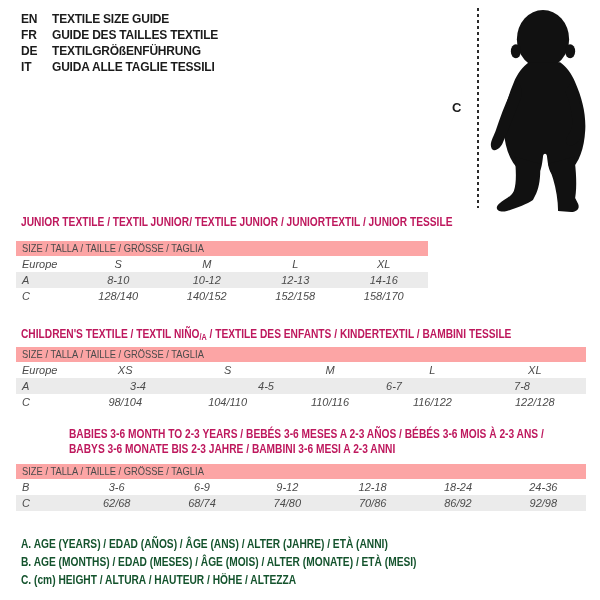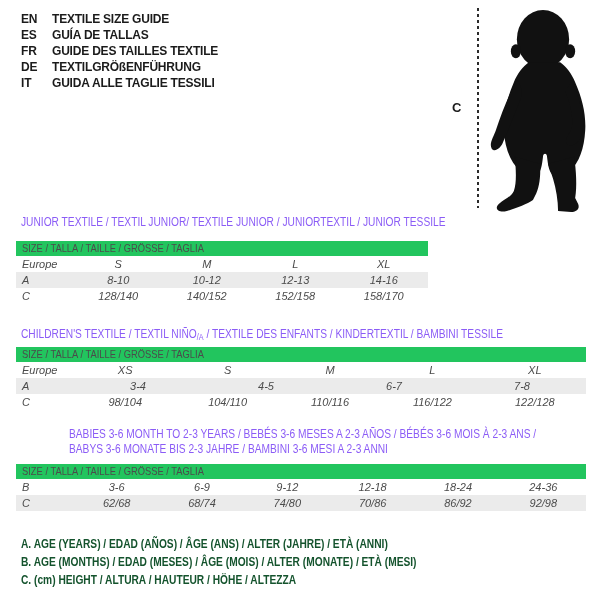--- a/index.html
+++ b/index.html
@@ -12,44 +12,40 @@
   .lang-row{display:flex;height:16px;line-height:16px;font-weight:bold;font-size:12px;letter-spacing:-0.2px;}
   .lang-code{width:31px;flex:0 0 31px;}
   
   .condensed{display:inline-block;transform:scaleX(0.85);transform-origin:0 50%;white-space:nowrap;}
   
   .measure-line{position:absolute;left:477px;top:8px;width:2px;height:200px;
     background:repeating-linear-gradient(to bottom,#2b2b2b 0 3px,transparent 3px 6px);}
   .measure-label{position:absolute;left:452px;top:101px;font-size:13px;font-weight:bold;line-height:14px;}
   .baby{position:absolute;left:486px;top:6px;}
   
-  .sec-title{position:absolute;left:21px;font-weight:normal;font-size:12px;line-height:15px;white-space:nowrap;color:#8b5cf6;}
+  .sec-title{position:absolute;left:21px;font-weight:bold;font-size:12px;line-height:15px;white-space:nowrap;color:#be185d;}
   .sub{font-size:8.5px;vertical-align:-2px;}
   
   .size-table{position:absolute;left:16px;}
-  .thead{height:15px;line-height:15px;background:#22c55e;font-size:11px;color:#4b4b4b;padding-left:6px;}
+  .thead{height:15px;line-height:15px;background:#fca5a5;font-size:11px;color:#4b4b4b;padding-left:6px;}
   .trow{display:flex;height:16px;line-height:16px;font-size:11px;color:#4b4b4b;font-style:italic;}
   .trow.shaded{background:#ebebeb;}
   .tlabel{flex:0 0 58px;width:58px;padding-left:6px;box-sizing:border-box;}
   .tval{flex:1;text-align:center;}
   
   .foot{position:absolute;left:21px;top:535px;}
   .foot-line{height:18px;line-height:18px;font-weight:bold;font-size:12px;color:#14532d;}
 </style>
 </head>
 <body>
 
 <div class="langs">
   <div class="lang-row">
     <span class="lang-code">EN</span>
     <span class="lang-label">TEXTILE SIZE GUIDE</span>
-  </div>
-  <div class="lang-row">
-    <span class="lang-code">ES</span>
-    <span class="lang-label">GUÍA DE TALLAS</span>
   </div>
   <div class="lang-row">
     <span class="lang-code">FR</span>
     <span class="lang-label">GUIDE DES TAILLES TEXTILE</span>
   </div>
   <div class="lang-row">
     <span class="lang-code">DE</span>
     <span class="lang-label">TEXTILGRÖßENFÜHRUNG</span>
   </div>
   <div class="lang-row">

